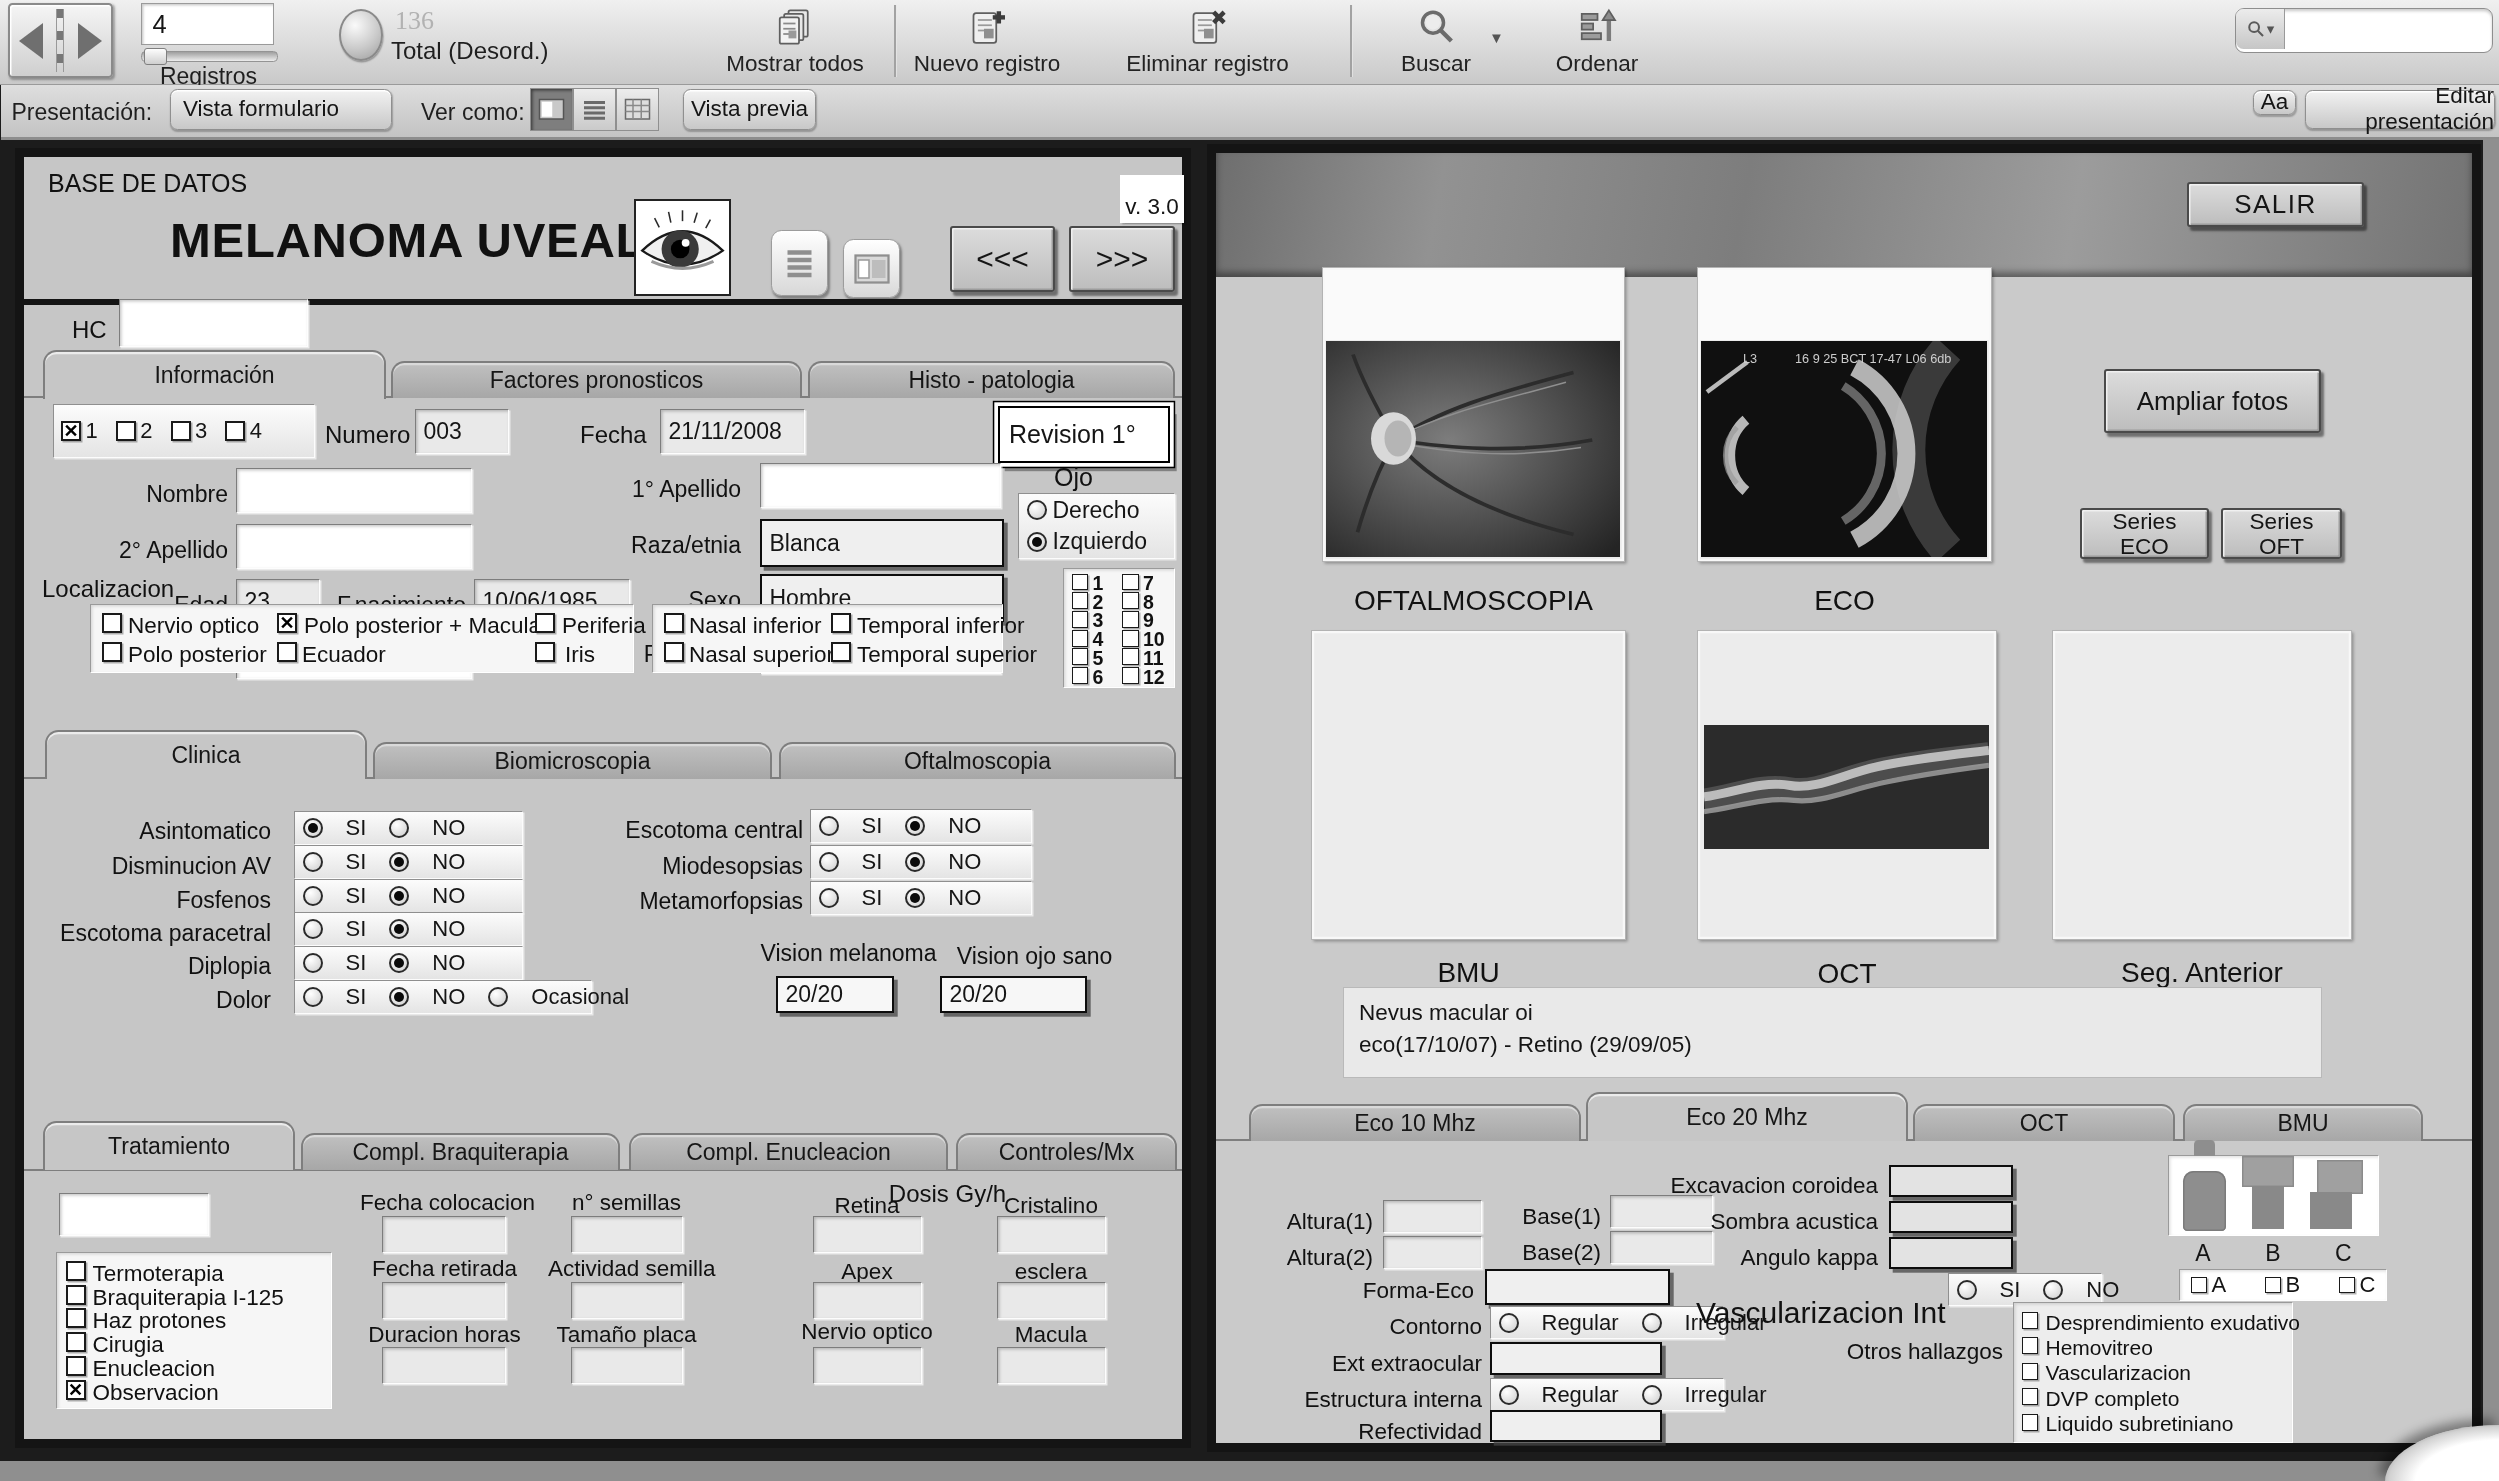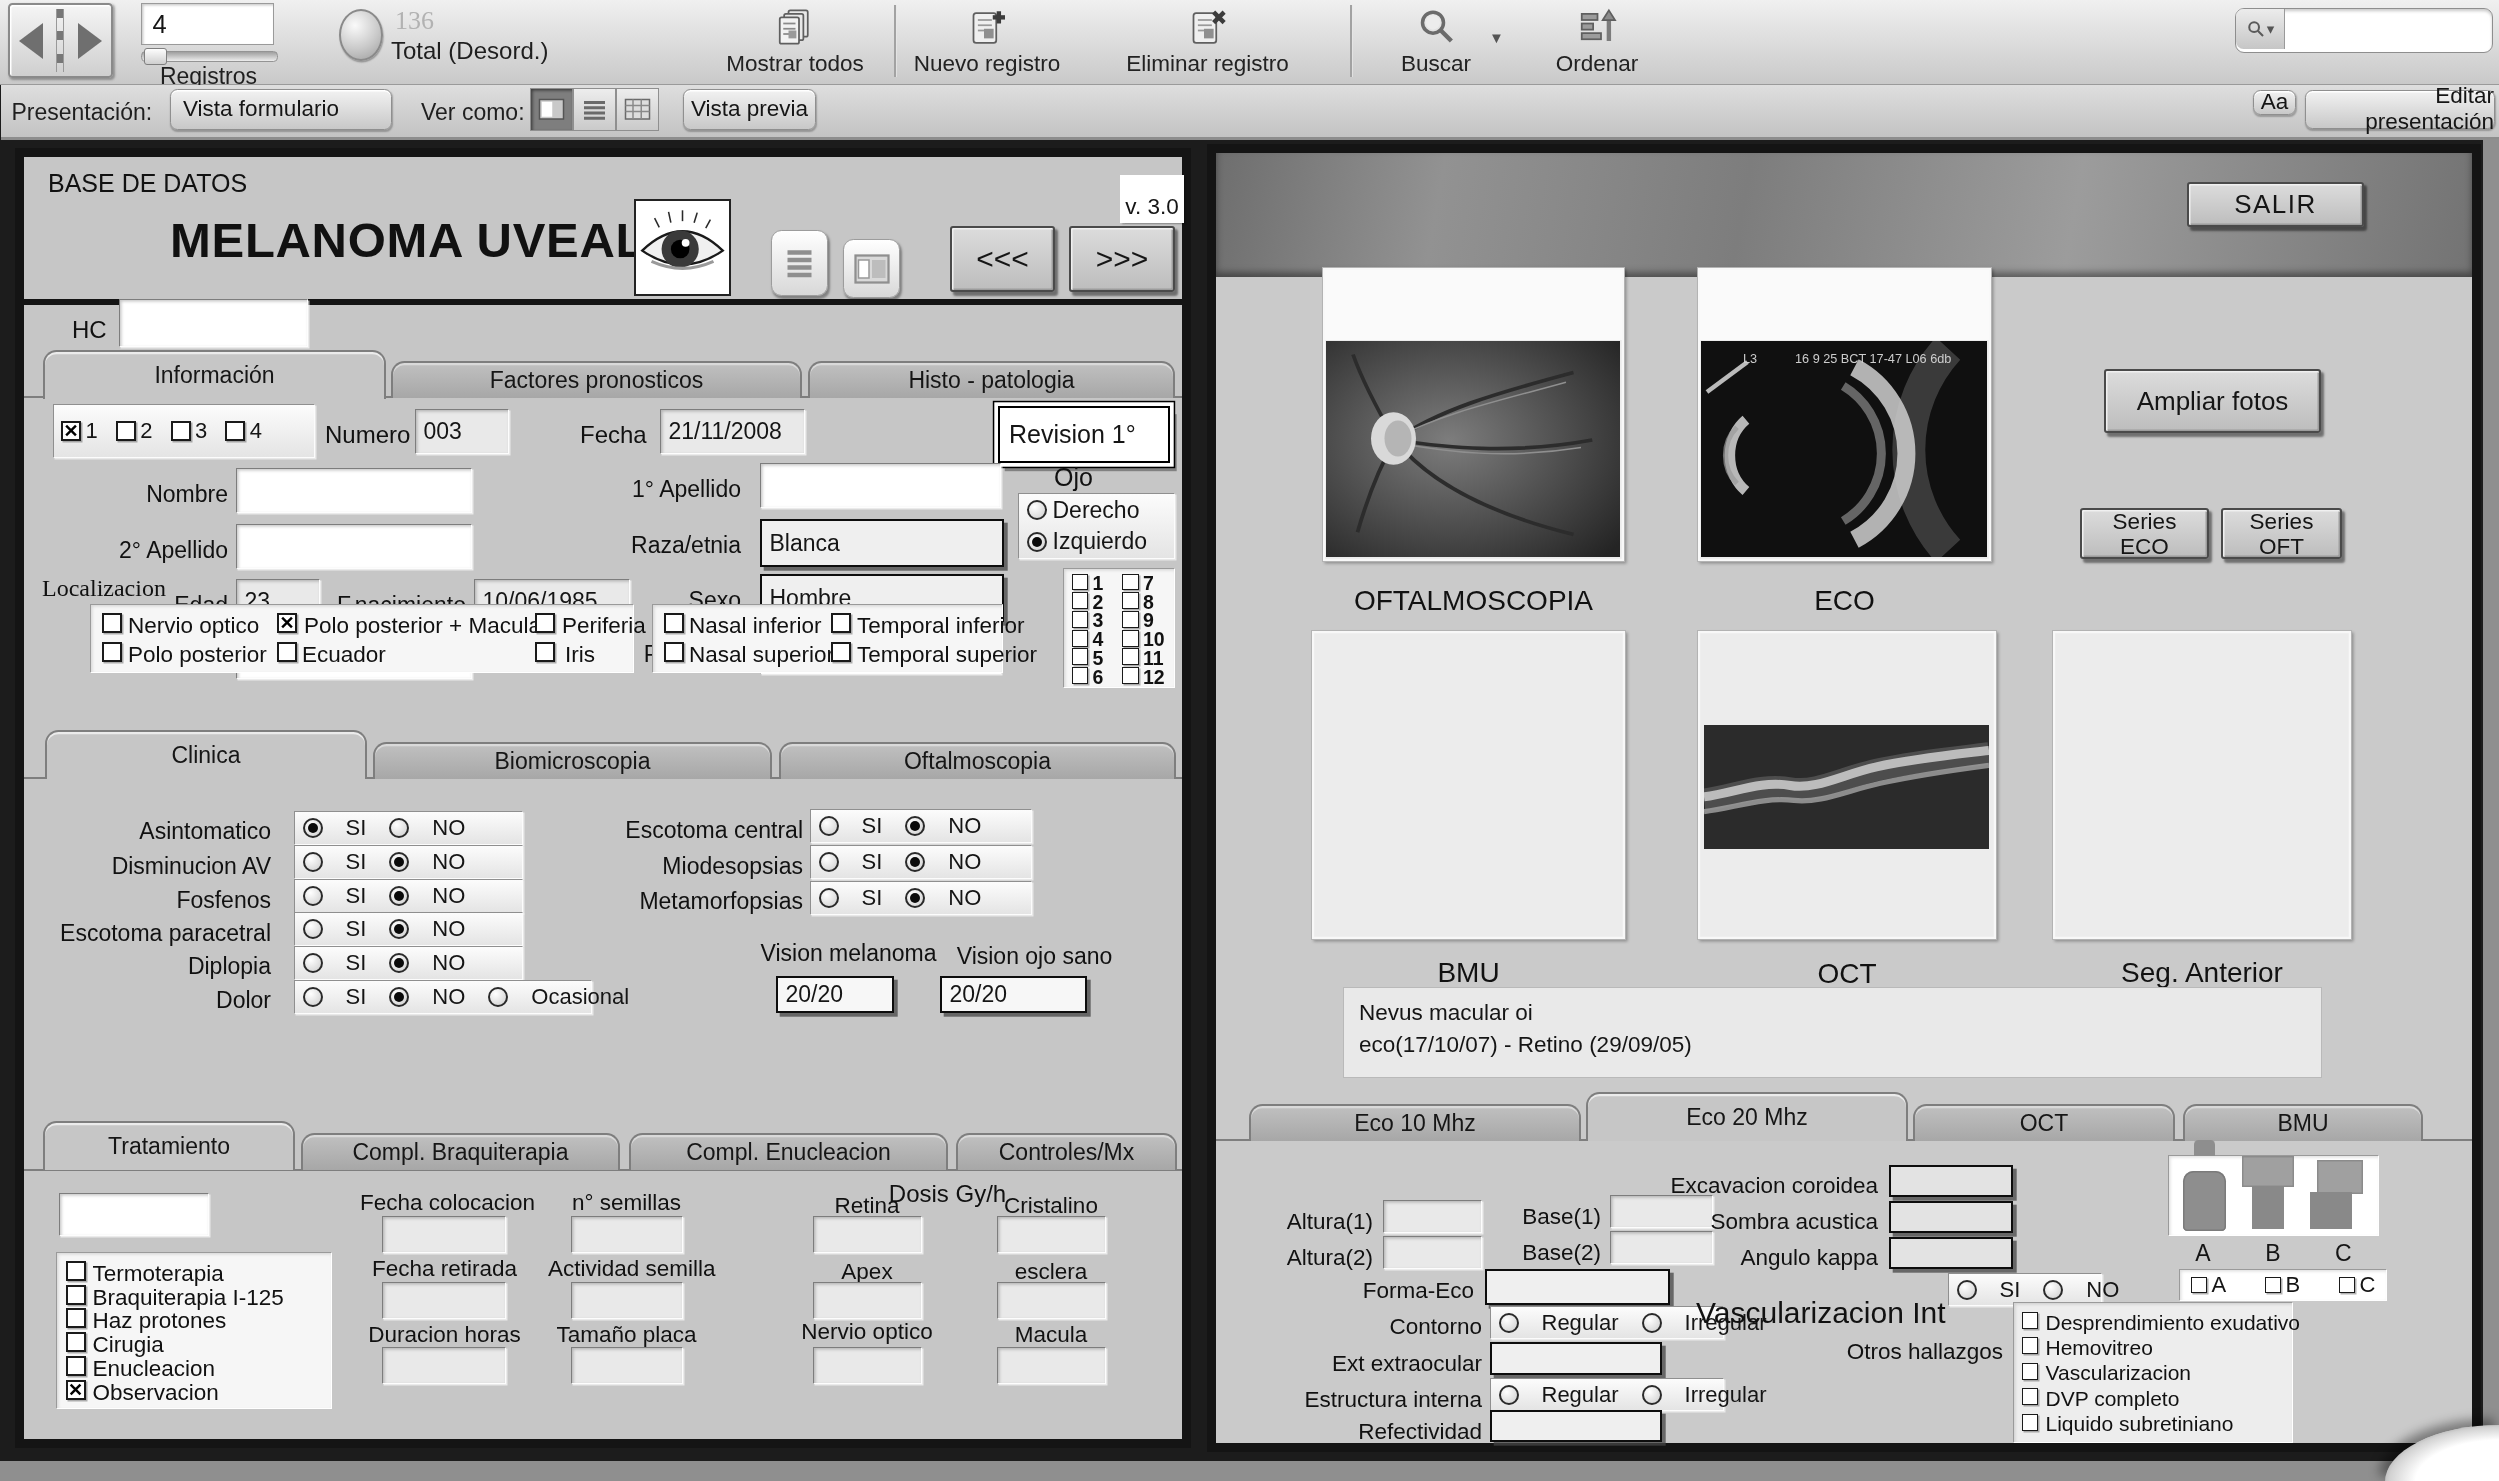--- a/index.html
+++ b/index.html
@@ -365,21 +365,21 @@
       <span class="cb sm" style="position:absolute;left:7.5px;top:79px;"></span>
           <span class="lbl" style="left:28.5px;top:78px;font-size:19.5px;font-weight:bold;">5</span>
       <span class="cb sm" style="position:absolute;left:58px;top:79px;"></span>
           <span class="lbl" style="left:79px;top:78px;font-size:19.5px;font-weight:bold;">11</span>
       <span class="cb sm" style="position:absolute;left:7.5px;top:98px;"></span>
           <span class="lbl" style="left:28.5px;top:97px;font-size:19.5px;font-weight:bold;">6</span>
       <span class="cb sm" style="position:absolute;left:58px;top:98px;"></span>
           <span class="lbl" style="left:79px;top:97px;font-size:19.5px;font-weight:bold;">12</span>
     </div>
 
-    <div class="lbl" style="left:18px;top:418px;font-size:24px;font-family:Liberation Serif, serif;">Localizacion</div>
+    <div class="lbl" style="left:18px;top:418px;font-size:24px;">Localizacion</div>
     <div class="wbox" style="left:66px;top:447px;width:544px;height:69px;">
       <span class="cb" style="position:absolute;left:10.5px;top:7.5px;"></span>
           <span class="lbl" style="left:37px;top:7.5px;font-size:22.5px;">Nervio optico</span>
       <span class="cb on" style="position:absolute;left:186px;top:7.5px;"></span>
           <span class="lbl" style="left:213px;top:7.5px;font-size:22.5px;">Polo posterior + Macula</span>
       <span class="cb" style="position:absolute;left:444px;top:7.5px;"></span>
           <span class="lbl" style="left:471px;top:7.5px;font-size:22.5px;">Periferia</span>
       <span class="cb" style="position:absolute;left:10.5px;top:37px;"></span>
           <span class="lbl" style="left:37px;top:37px;font-size:22.5px;">Polo posterior</span>
       <span class="cb" style="position:absolute;left:186px;top:37px;"></span>

